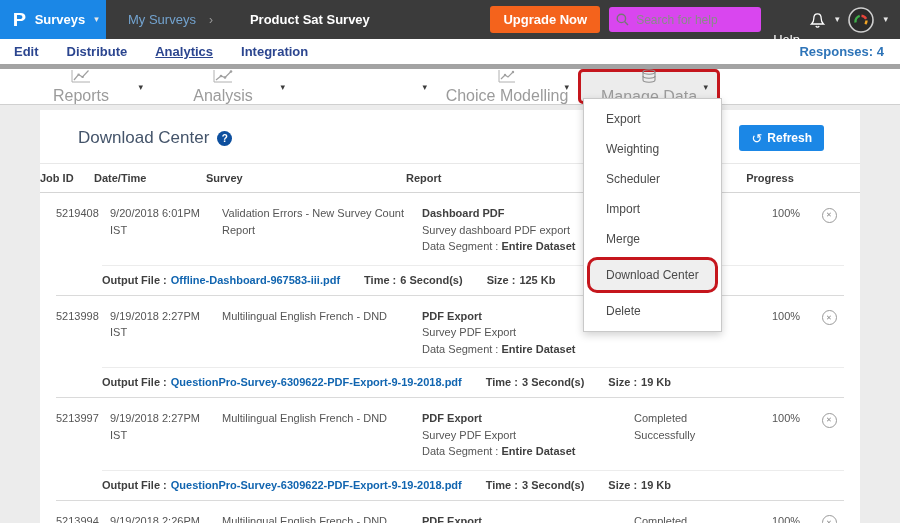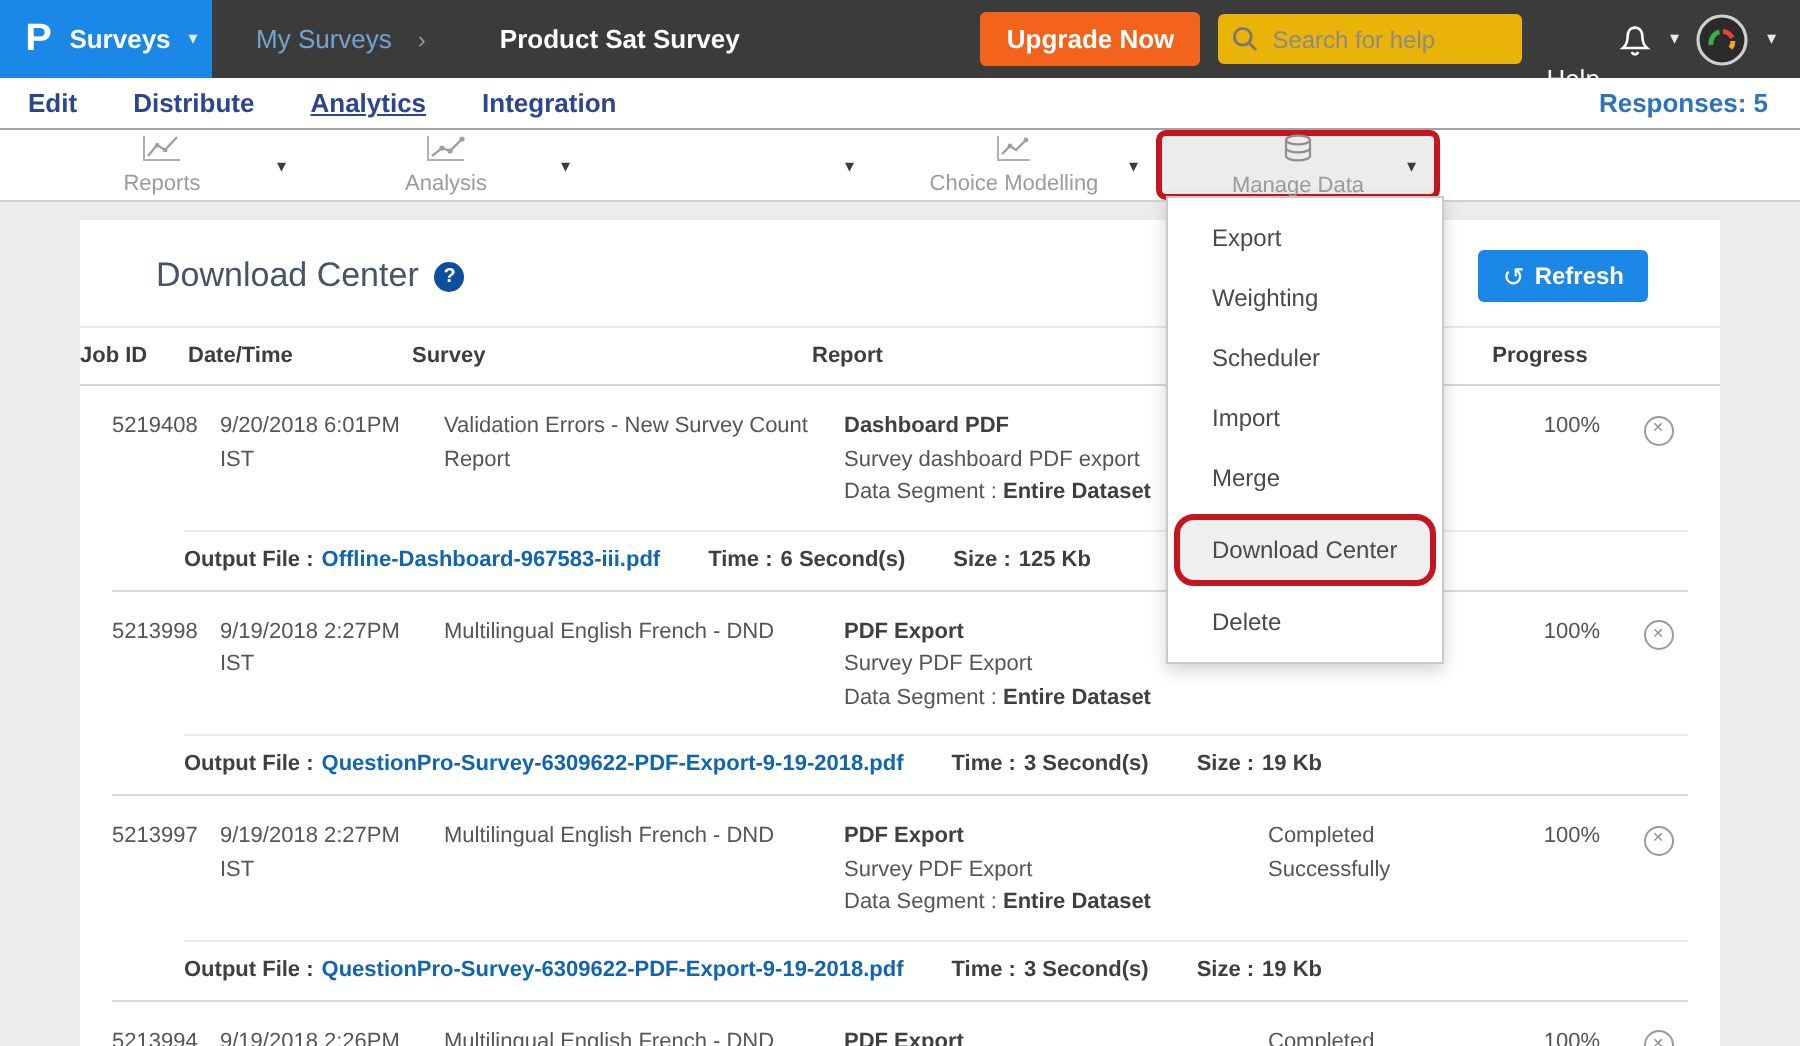--- a/index.html
+++ b/index.html
@@ -11,38 +11,38 @@
   .brand{width:106px;height:39px;background:#1b87e6;display:flex;align-items:center;padding-left:13px;box-sizing:border-box;gap:9px;cursor:pointer;}
   .logo{font-size:19px;font-weight:bold;transform:scaleX(1.05);}
   .brand-label{font-size:13px;font-weight:600;}
   .caret{font-size:9px;color:#e8e8e8;line-height:1;}
   .breadcrumb{display:flex;align-items:center;gap:13px;margin-left:22px;font-size:13px;}
   .bc-parent{color:#73a3cf;}
   .bc-sep{color:#9a9a9a;font-size:12px;}
   .bc-current{color:#fff;font-weight:600;margin-left:24px;}
   .topbar-right{margin-left:auto;display:flex;align-items:center;gap:9px;padding-right:12px;justify-content:flex-end;}
   .upgrade{background:#f4631c;color:#fff;border:none;font-family:inherit;font-size:13px;font-weight:bold;padding:6px 13px;border-radius:3px;cursor:pointer;}
-  .search{width:138px;height:25px;background:#eab308;border-radius:3px;display:flex;align-items:center;padding:0 7px;gap:5px;}
+  .search{width:138px;height:25px;background:#d946ef;border-radius:3px;display:flex;align-items:center;padding:0 7px;gap:5px;}
   .search input{border:none;outline:none;font-family:inherit;font-size:12px;color:#333;width:100%;background:transparent;}
   .search input::placeholder{color:#8a8a8a;}
   .help-link{font-size:13px;margin-left:3px;cursor:pointer;margin-top:40px;}
   .icon-btn{display:flex;align-items:center;cursor:pointer;}
   .avatar{width:26px;height:26px;display:block;}
 
   
-  .subnav{height:25px;background:#fff;border-bottom:1px solid #a3a3a3;display:flex;align-items:center;padding-left:14px;gap:28px;}
+  .subnav{height:25px;background:#fff;border-bottom:5px solid #a3a3a3;display:flex;align-items:center;padding-left:14px;gap:28px;}
   .subnav-item{font-size:13px;font-weight:bold;color:#2b458f;text-decoration:none;cursor:pointer;}
   .subnav-item.active{text-decoration:underline;}
   .responses{margin-left:auto;padding-right:16px;font-size:13px;font-weight:bold;color:#2e74b8;cursor:pointer;}
 
   
   .toolbar{height:35px;background:#fff;border-bottom:1px solid #d0d0d0;display:flex;padding-left:10px;}
   .tool-group{width:142px;height:35px;position:relative;display:flex;align-items:center;justify-content:center;box-sizing:border-box;cursor:pointer;}
   .tool-inner{display:flex;flex-direction:column;align-items:center;line-height:1;}
-  .tool-label{font-size:11px;color:#9b9b9b;margin-top:1px;}
+  .tool-label{font-size:16px;color:#9b9b9b;margin-top:1px;}
   .tool-caret{position:absolute;right:9px;top:50%;transform:translateY(-50%);font-size:9px;color:#3c3c3c;}
   .tool-group.highlighted{border:3px solid #c5161d;border-radius:5px;background:#ececec;}
 
   
   .dropdown{position:absolute;left:583px;top:98px;width:139px;background:#fff;border:1px solid #c9c9c9;box-shadow:0 3px 8px rgba(0,0,0,.18);padding:5px 0;z-index:30;box-sizing:border-box;}
   .dd-item{font-size:12px;color:#4a4a4a;padding:8px 8px 8px 22px;cursor:pointer;}
   .dd-item.highlighted{margin:3px 3px;border:3px solid #c5161d;border-radius:10px;background:#efefef;padding:8px 4px 8px 16px;}
 
   
   .card{position:absolute;left:40px;top:110px;width:820px;background:#fff;box-sizing:border-box;min-height:420px;}
@@ -56,21 +56,21 @@
   .thead{padding:8px 0;border-top:1px solid #e8e8e8;border-bottom:1px solid #d5d5d5;font-size:11px;font-weight:bold;color:#3d3d3d;}
   .th-center{text-align:center;}
 
   .entry{margin:0 16px;border-bottom:1px solid #dadada;}
   .job-row{padding:12px 0 10px;font-size:11px;color:#555;line-height:1.5;}
   .cell{padding-right:12px;}
   .r-title{font-weight:bold;color:#3f3f3f;}
   .r-seg b{color:#3f3f3f;}
   .c-center{text-align:center;padding-right:0;}
   .cancel-btn{display:inline-flex;width:13px;height:13px;border:1px solid #9a9a9a;border-radius:50%;align-items:center;justify-content:center;font-size:7px;color:#8a8a8a;cursor:pointer;}
-  .output-row{margin-left:36px;border-top:1px solid #ececec;padding:8px 0 9px;font-size:11px;font-weight:bold;color:#3f3f3f;display:flex;gap:24px;}
+  .output-row{margin-left:46px;border-top:1px solid #ececec;padding:8px 0 9px;font-size:11px;font-weight:bold;color:#3f3f3f;display:flex;gap:24px;}
   .o-file{color:#1165b0;text-decoration:none;cursor:pointer;}
   .o-group{display:flex;gap:4px;}
 </style>
 </head>
 <body>
 
 <div class="page">
 
   <header class="topbar">
     <div class="brand">
@@ -112,21 +112,21 @@
       </span>
       <span class="caret">▾</span>
     </div>
   </header>
 
   <nav class="subnav">
     <span class="subnav-item">Edit</span>
     <span class="subnav-item">Distribute</span>
     <span class="subnav-item active">Analytics</span>
     <span class="subnav-item">Integration</span>
-    <span class="responses">Responses: 5</span>
+    <span class="responses">Responses: 4</span>
   </nav>
 
   <div class="toolbar">
     <div class="tool-group">
       <div class="tool-inner">
         <span>
           <svg width="22" height="15" viewBox="0 0 22 15">
               <path d="M2 1v12h18" fill="none" stroke="#b0b0b0" stroke-width="1"></path>
               <path d="M4 11l4.5-5.5 4 2.5 6-6.5" fill="none" stroke="#a0a0a0" stroke-width="1.2"></path>
               <rect x="7.6" y="4.6" width="2" height="2" fill="#a0a0a0"></rect>

